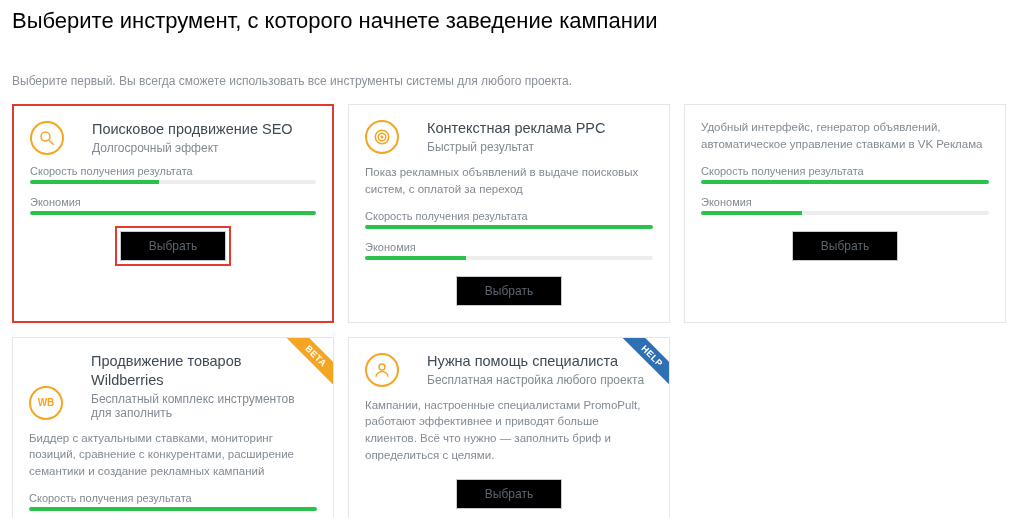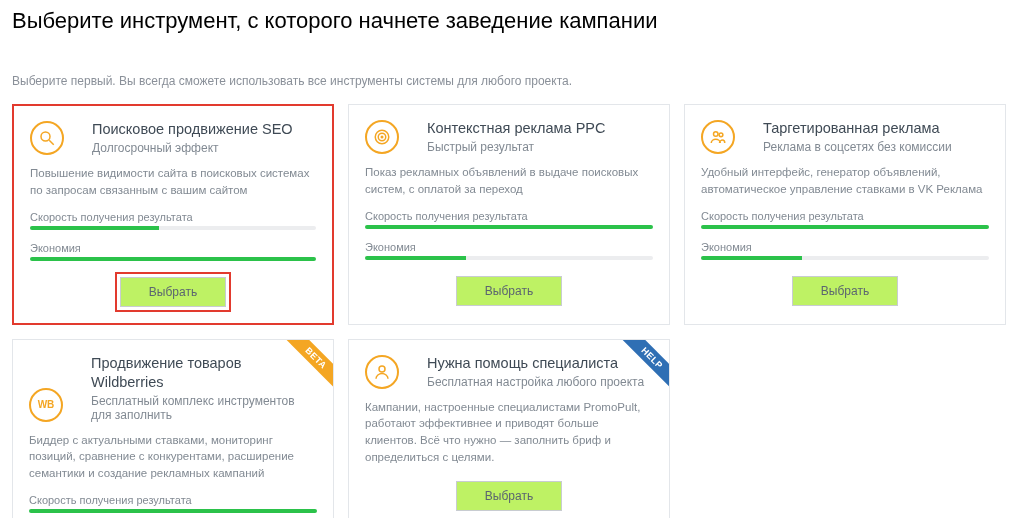--- a/index.html
+++ b/index.html
@@ -92,21 +92,21 @@
     height: 100%;
     background: #2bc24a;
   }
   .select-wrap {
     text-align: center;
     margin-top: 4px;
   }
   .select-btn {
     display: inline-block;
     border: 1px solid #c8ccd1;
-    background: #bef264;
+    background: #000000;
     color: #5b6570;
     font-size: 12px;
     padding: 7px 28px;
     cursor: pointer;
   }
   .select-btn.highlight-btn {
     outline: 2px solid #e23a2e;
     outline-offset: 3px;
   }
   .ribbon {
@@ -137,21 +137,20 @@
           <svg viewBox="0 0 24 24" fill="none" stroke="#f4a623" stroke-width="2">
             <circle cx="10" cy="10" r="6"></circle>
             <line x1="15" y1="15" x2="21" y2="21"></line>
           </svg>
         </div>
         <div>
           <div class="card-title">Поисковое продвижение SEO</div>
           <div class="card-sub">Долгосрочный эффект</div>
         </div>
       </div>
-      <div class="card-desc">Повышение видимости сайта в поисковых системах по запросам связанным с вашим сайтом</div>
       <div class="metric-label">Скорость получения результата</div>
       <div class="bar">
         <div class="bar-fill" style="width:45%"></div>
       </div>
       <div class="metric-label">Экономия</div>
       <div class="bar">
         <div class="bar-fill" style="width:100%"></div>
       </div>
       <div class="select-wrap"><button class="select-btn highlight-btn">Выбрать</button></div>
     </div>
@@ -174,34 +173,20 @@
       <div class="bar">
         <div class="bar-fill" style="width:100%"></div>
       </div>
       <div class="metric-label">Экономия</div>
       <div class="bar">
         <div class="bar-fill" style="width:35%"></div>
       </div>
       <div class="select-wrap"><button class="select-btn">Выбрать</button></div>
     </div>
     <div class="card">
-      <div class="card-head">
-        <div class="icon">
-          <svg viewBox="0 0 24 24" fill="none" stroke="#f4a623" stroke-width="2">
-            <circle cx="9" cy="8" r="3"></circle>
-            <circle cx="16" cy="9" r="2.5"></circle>
-            <path d="M3 20c0-3 3-5 6-5s6 2 6 5"></path>
-            <path d="M14 20c0-2 2-4 4-4s3 1 3 4"></path>
-          </svg>
-        </div>
-        <div>
-          <div class="card-title">Таргетированная реклама</div>
-          <div class="card-sub">Реклама в соцсетях без комиссии</div>
-        </div>
-      </div>
       <div class="card-desc">Удобный интерфейс, генератор объявлений, автоматическое управление ставками в VK Реклама</div>
       <div class="metric-label">Скорость получения результата</div>
       <div class="bar">
         <div class="bar-fill" style="width:100%"></div>
       </div>
       <div class="metric-label">Экономия</div>
       <div class="bar">
         <div class="bar-fill" style="width:35%"></div>
       </div>
       <div class="select-wrap"><button class="select-btn">Выбрать</button></div>

